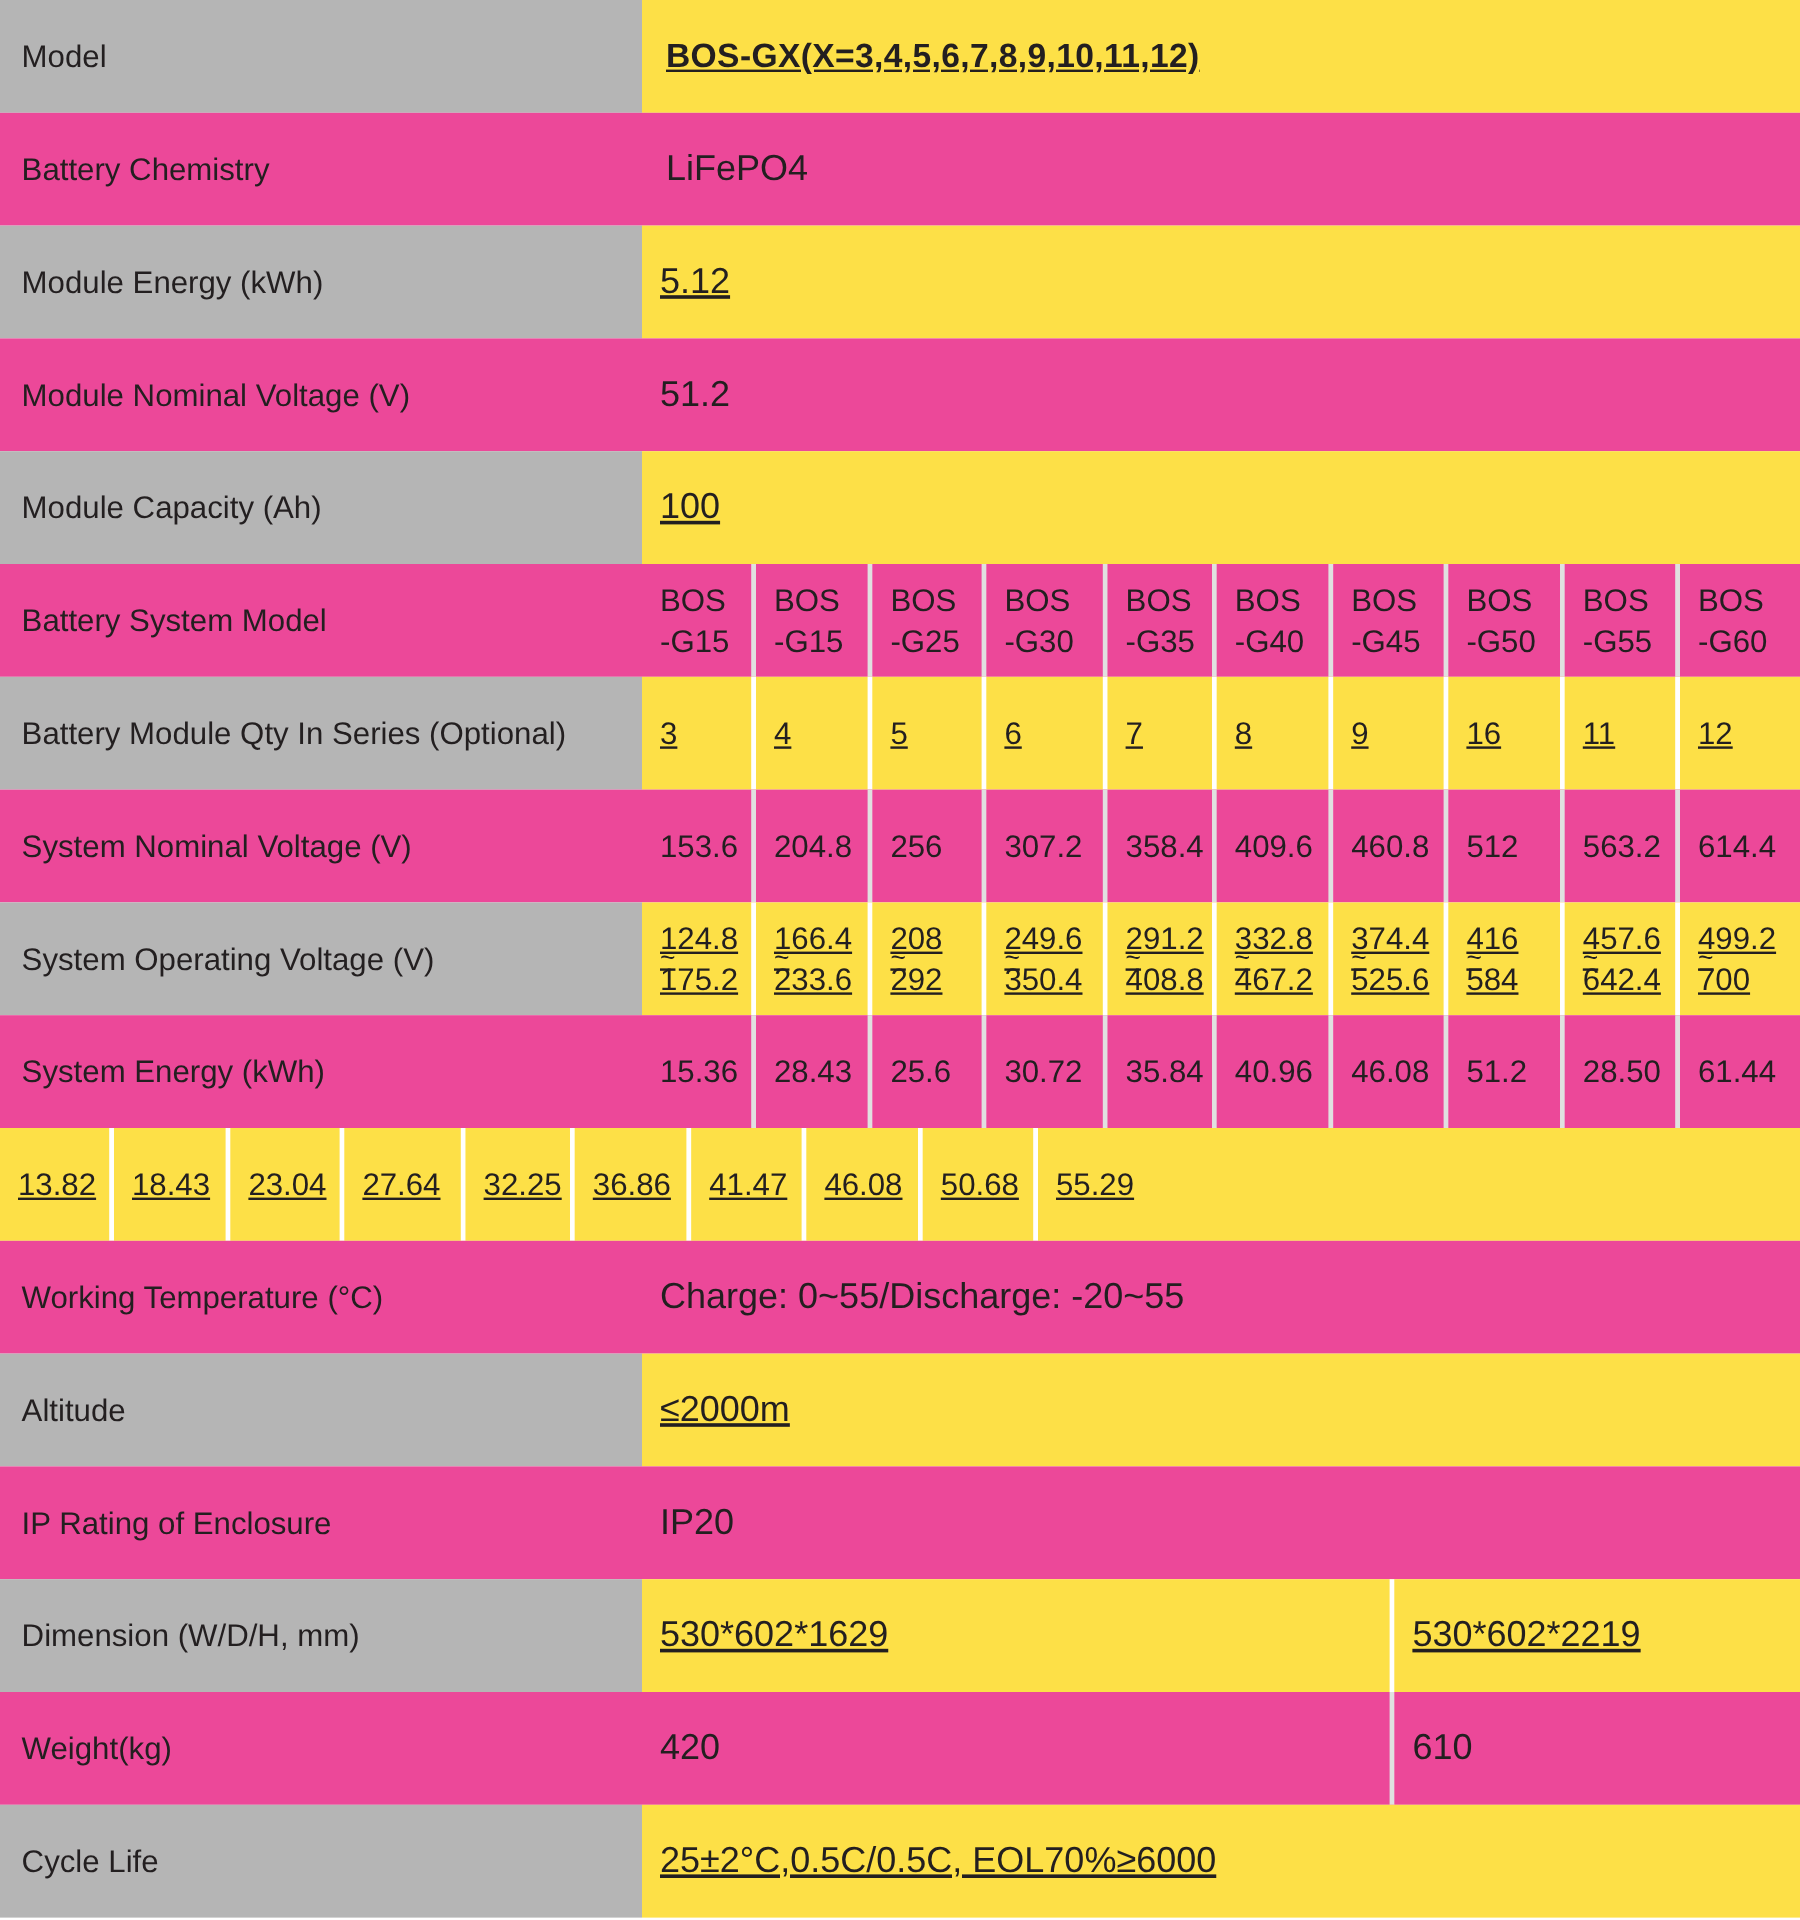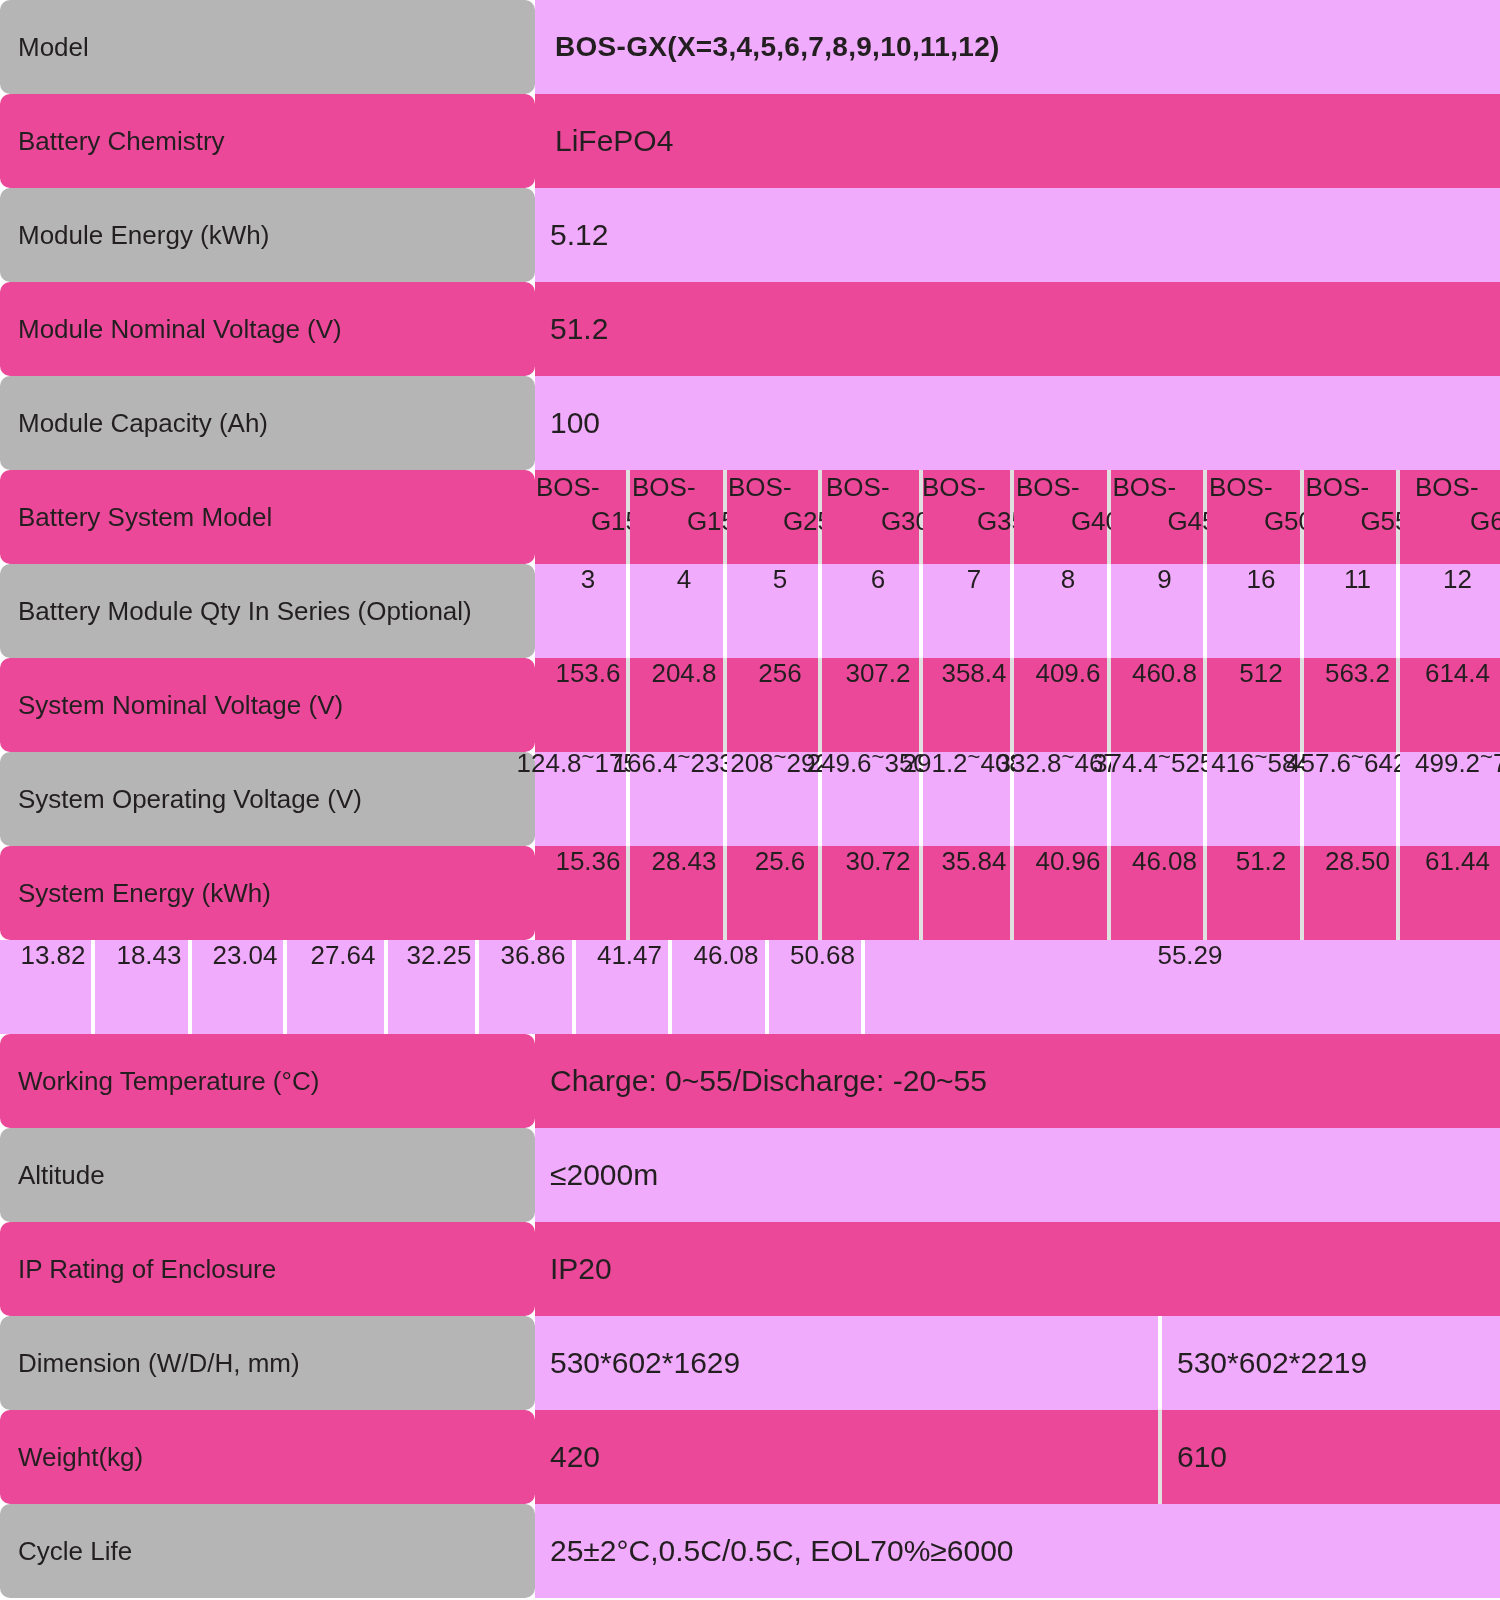--- a/index.html
+++ b/index.html
@@ -1,34 +1,34 @@
 <!DOCTYPE html>
 <html><head>
   <meta charset="utf-8">
   <style>
     html, body { margin: 0; padding: 0; background: #ffffff; }
     body { width: 1500px; height: 1600px; overflow: hidden; font-family: "Liberation Sans", sans-serif; color: #231f20; }
     .row { position: relative; width: 1500px; height: 94px; display: flex; }
     .row.gray .label { background: #b5b5b5; }
-    .row.gray .value, .row.gray .cell { background: #f0abfc; }
+    .row.gray .value, .row.gray .cell { background: #fde047; text-decoration: underline; }
     .row.white .label, .row.white .value, .row.white .cell { background: #ec4899; }
     .label {
       width: 535px; height: 100%; box-sizing: border-box; padding-left: 18px;
-      display: flex; align-items: center; font-size: 26px; flex: none; border-radius: 10px;
+      display: flex; align-items: center; font-size: 26px; flex: none;
     }
     .value {
       flex: 1; height: 100%; box-sizing: border-box; padding-left: 15px;
       display: flex; align-items: center; font-size: 30px;
     }
     .value.bold { font-weight: bold; font-size: 28px; padding-left: 20px; letter-spacing: 0.3px; }
     .value.chem { padding-left: 20px; }
     .cells { flex: 1; display: flex; height: 100%; }
     .cell {
       height: 100%; box-sizing: border-box; padding-left: 15px;
-      display: flex; flex-direction: row; justify-content: center; font-size: 26px;
+      display: flex; flex-direction: column; justify-content: center; font-size: 26px;
       border-right: 4px solid #f0f0f0;
     }
     .row.gray .cell { border-right-color: #ffffff; }
     .row.white .cell { border-right-color: #e0e0e0; }
     .cell:last-child { border-right: none; }
     .c0 { width: 95px; } .c1 { width: 97px; } .c2 { width: 95px; } .c3 { width: 101px; }
     .c4 { width: 91px; } .c5 { width: 97px; } .c6 { width: 96px; } .c7 { width: 97px; }
     .c8 { width: 96px; } .c9 { flex: 1; }
     .two-line { line-height: 34px; }
     .range { line-height: 22px; }

